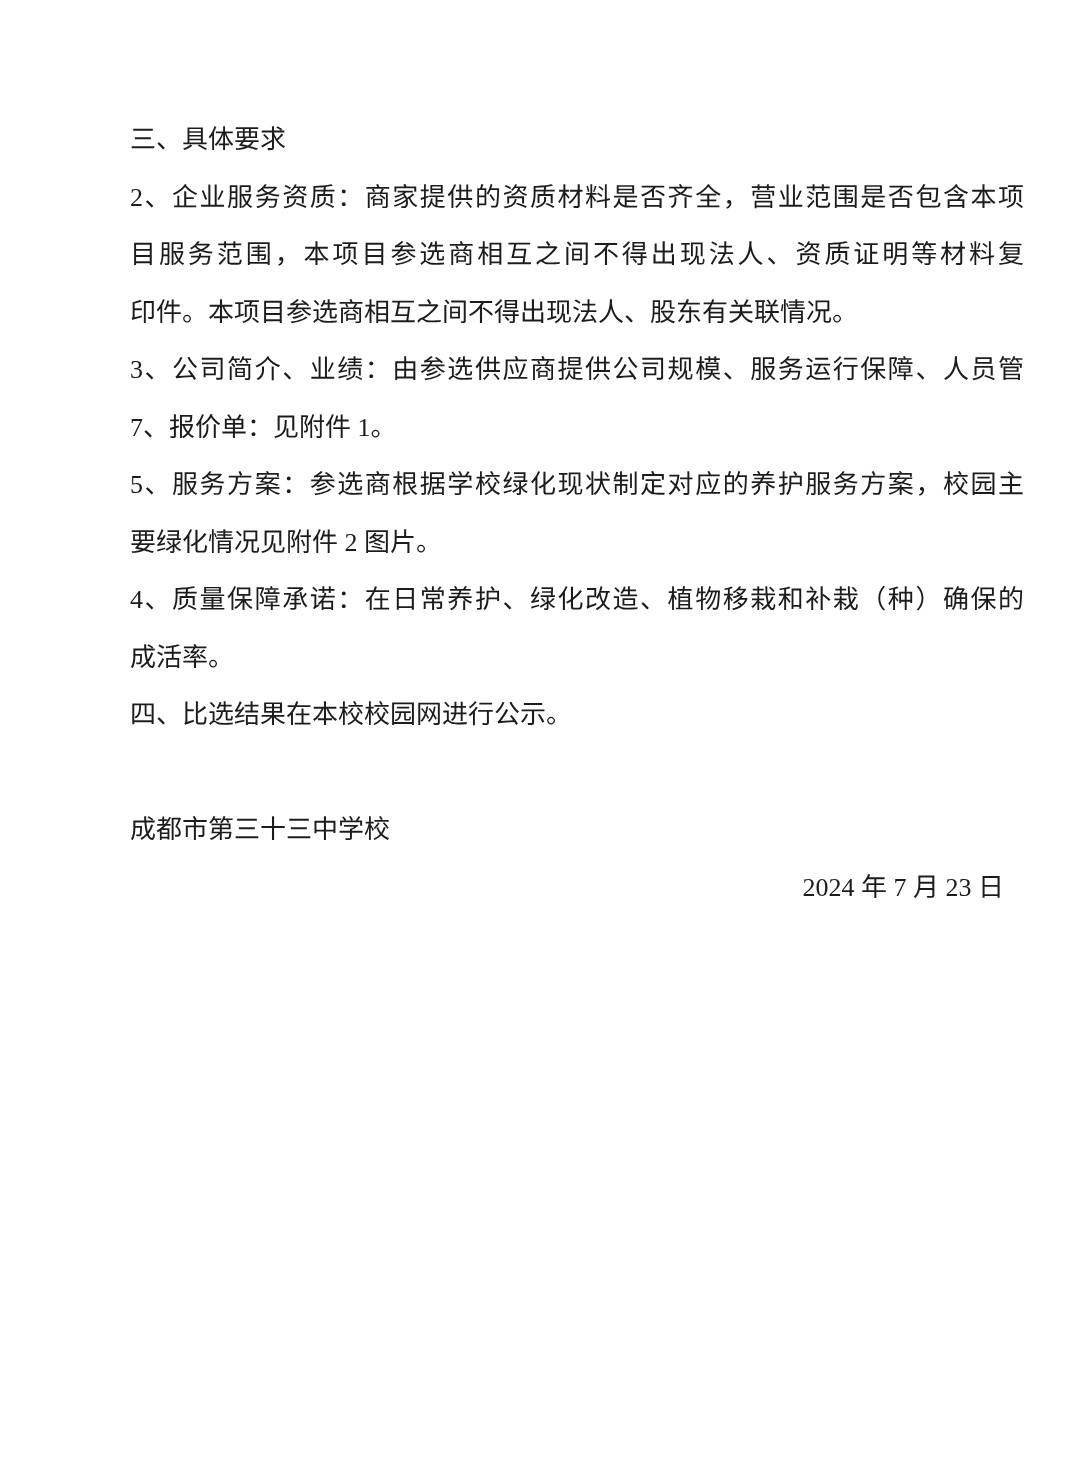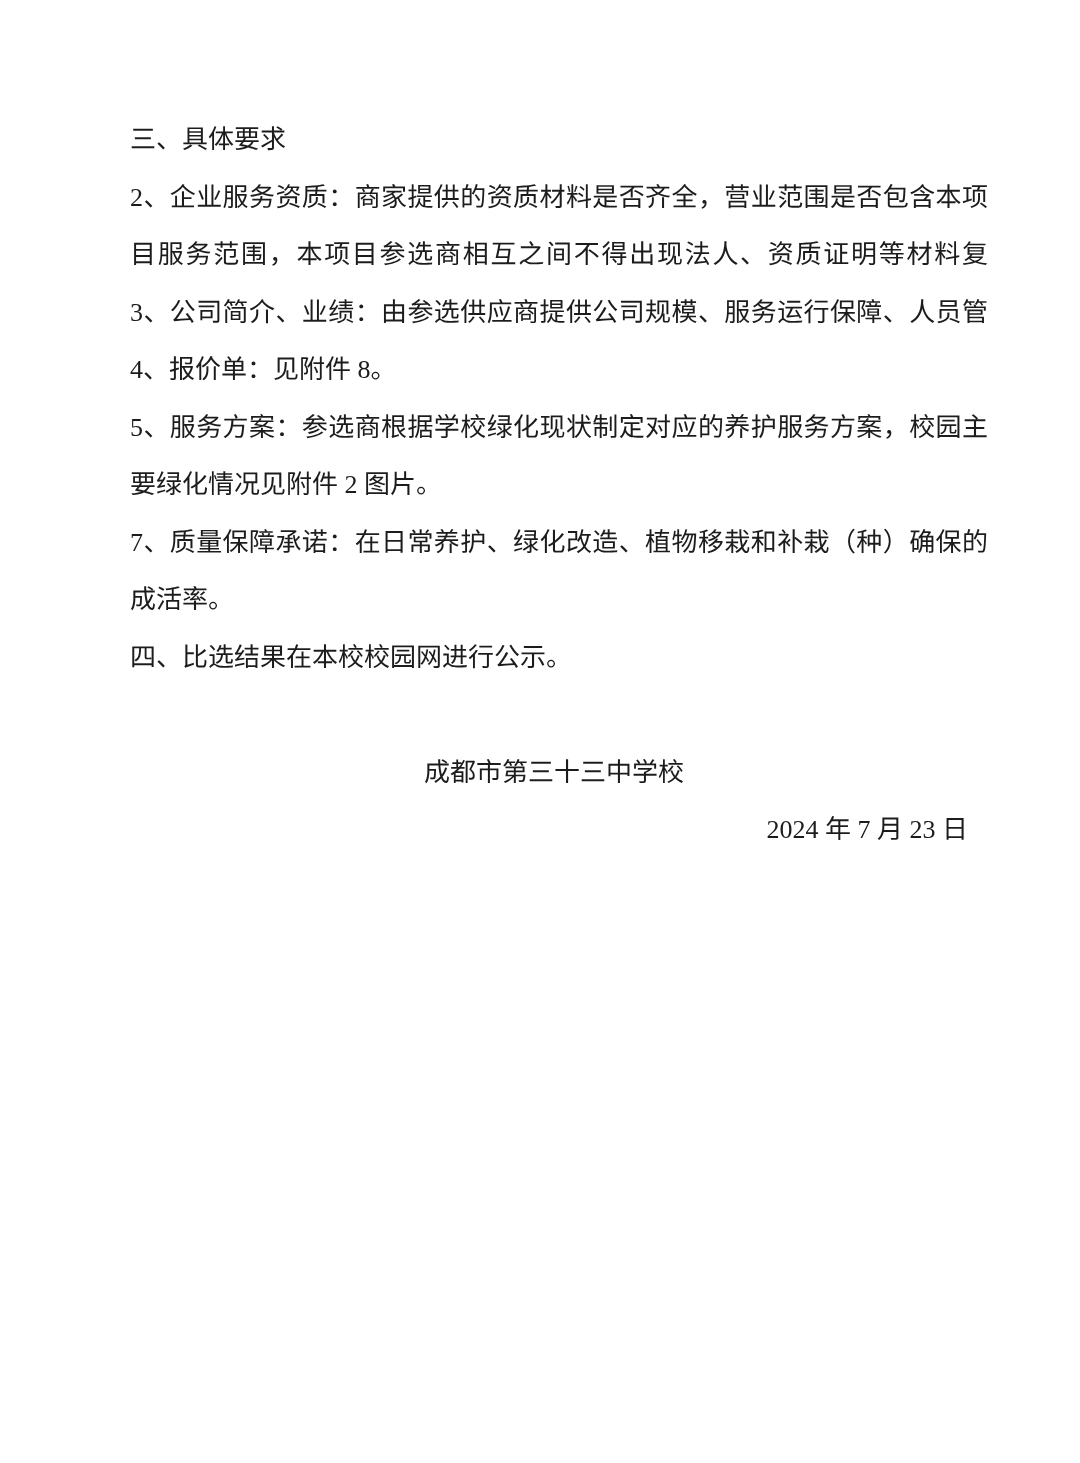--- a/index.html
+++ b/index.html
@@ -11,41 +11,41 @@
     margin: 0 auto;
     background: #ffffff;
     color: #1c1c1c;
     font-family: "Liberation Serif", "DejaVu Serif", serif;
     overflow: hidden;
   }
   .content {
     box-sizing: border-box;
     width: 100%;
     height: 100%;
-    padding: 111px 92px 0 130px;
+    padding: 111px 56px 0 130px;
   }
   .doc-line {
     margin: 0;
     font-size: 26px;
     line-height: 57.5px;
     white-space: normal;
     word-break: break-all;
   }
   
   .flush {
     text-align: justify;
     text-align-last: justify;
     text-justify: inter-character;
   }
   .closing {
     text-indent: 52px;        
     margin-top: 57.5px;       
   }
   .sig-org {
-    text-align: center;
+    text-align: left;
     padding-right: 10px;
     margin-top: 57.5px;       
   }
   .sig-date {
     text-align: right;
     padding-right: 20px;
   }
 </style>
 </head>
 <body>
@@ -53,31 +53,32 @@
 <div class="page">
   <div class="content">
 
     <p class="doc-line">三、具体要求</p>
 
 
     <p class="doc-line flush">2、企业服务资质：商家提供的资质材料是否齐全，营业范围是否包含本项</p>
 
     <p class="doc-line flush">目服务范围，本项目参选商相互之间不得出现法人、资质证明等材料复</p>
 
+    <p class="doc-line">印件。本项目参选商相互之间不得出现法人、股东有关联情况。</p>
 
     <p class="doc-line flush">3、公司简介、业绩：由参选供应商提供公司规模、服务运行保障、人员管</p>
 
 
-    <p class="doc-line">4、报价单：见附件 8。</p>
+    <p class="doc-line">7、报价单：见附件 1。</p>
 
     <p class="doc-line flush">5、服务方案：参选商根据学校绿化现状制定对应的养护服务方案，校园主</p>
 
     <p class="doc-line">要绿化情况见附件 2 图片。</p>
 
-    <p class="doc-line flush">7、质量保障承诺：在日常养护、绿化改造、植物移栽和补栽（种）确保的</p>
+    <p class="doc-line flush">4、质量保障承诺：在日常养护、绿化改造、植物移栽和补栽（种）确保的</p>
 
     <p class="doc-line">成活率。</p>
 
     <p class="doc-line">四、比选结果在本校校园网进行公示。</p>
 
 
 
     <p class="doc-line sig-org">成都市第三十三中学校</p>
 
     <p class="doc-line sig-date">2024 年 7 月 23 日</p>

